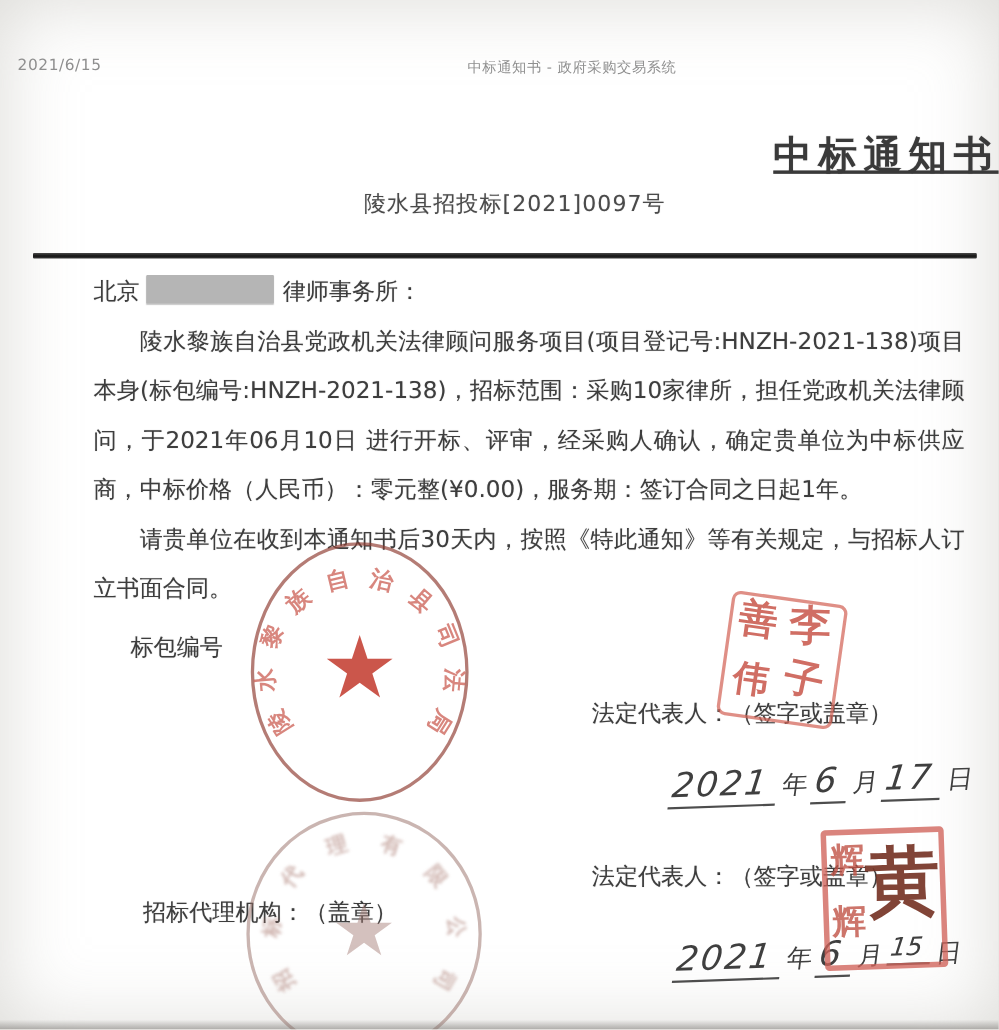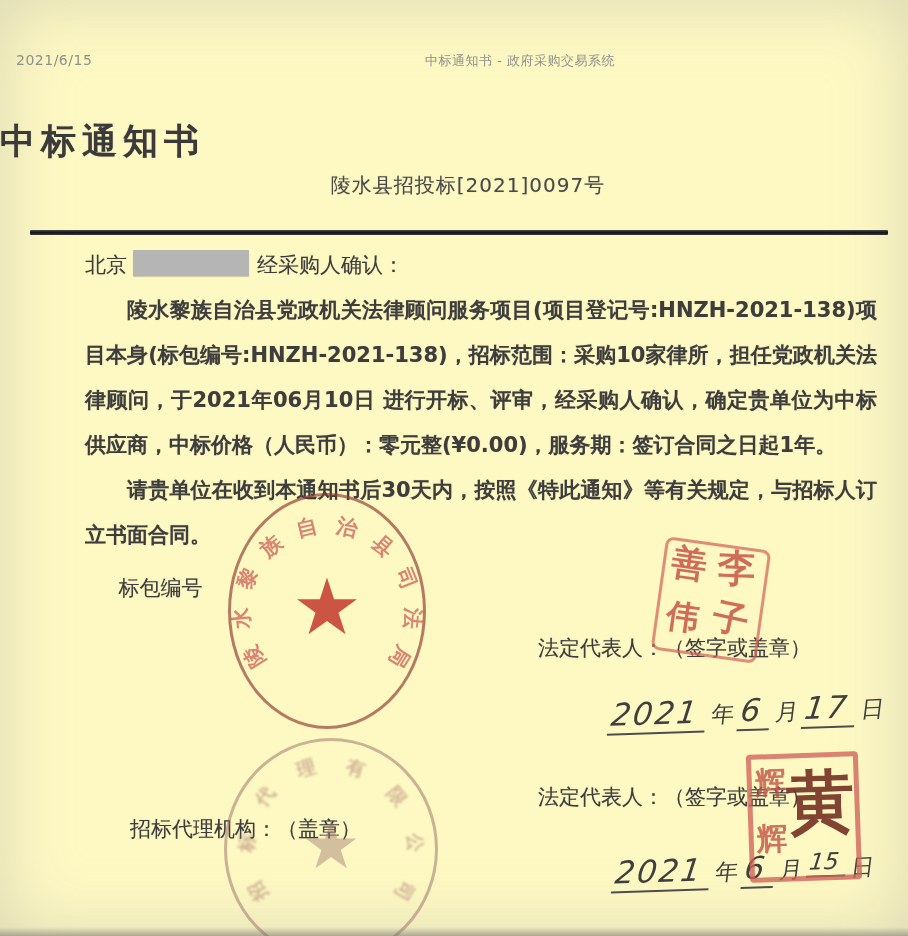--- a/index.html
+++ b/index.html
@@ -1,39 +1,39 @@
 <!DOCTYPE html>
 <html><head>
 <meta charset="utf-8">
 <style>
   html,body{margin:0;padding:0;background:#e8e6e2;}
   #page{
     position:relative;width:908px;height:936px;overflow:hidden;
-    background:#fef9c3;
+    background:#ffffff;
     box-shadow:inset 0 0 70px rgba(175,172,165,.45);
     font-family:"DejaVu Sans",sans-serif;
   }
   .hdr{position:absolute;top:52px;font-size:13px;color:#8f8f8f;letter-spacing:.5px;}
   #header-date{left:16px;font-size:14px;}
   #header-title{left:0;right:0;text-align:center;transform:translateX(66px);}
-  #doc-title{position:absolute;top:118px;left:0;right:0;text-align:left;
+  #doc-title{position:absolute;top:118px;left:0;right:0;text-align:right;
     font-size:35px;font-weight:700;color:#3a3a3a;letter-spacing:6px;
-    text-shadow:0 0 1px rgba(60,60,60,.4);}
+    text-shadow:0 0 1px rgba(60,60,60,.4);text-decoration:underline;}
   #doc-number{position:absolute;top:172px;left:0;right:0;text-align:center;
     font-size:20px;color:#4a4a4a;letter-spacing:1px;transform:translateX(14px);
     text-shadow:0 0 1px rgba(70,70,70,.3);}
   #rule{position:absolute;top:230px;left:30px;width:858px;height:5px;
     background:linear-gradient(180deg,#4a4a4a,#141414 55%,#3c3c3c);border-radius:1px;}
   #body-text{position:absolute;top:243px;left:85px;width:792px;
     font-size:21px;line-height:45px;color:#3d3d3d;text-align:justify;
     text-shadow:0 0 1px rgba(70,70,70,.35);}
   .redaction{display:inline-block;width:116px;height:26px;background:#b5b5b5;
     vertical-align:-4px;margin:0 8px 0 6px;border-radius:1px;
     box-shadow:0 1px 1px rgba(120,120,120,.4);}
-  .para{text-indent:2em;margin:0;font-weight:bold;}
+  .para{text-indent:2em;margin:0;}
   #closing{margin:8px 0 0 1.6em;}
   .sig-label{position:absolute;font-size:21px;color:#3d3d3d;
     text-shadow:0 0 1px rgba(70,70,70,.35);white-space:nowrap;z-index:4;}
   #sig-bidder{left:130px;top:634px;}
   #sig-rep1{left:538px;top:634px;}
   #sig-agency{left:130px;top:783px;margin-top:32px;}
   #sig-rep2{left:538px;top:783px;}
   .hand-date{position:absolute;color:#3f3f3f;transform:skewX(-9deg) rotate(-2deg);
     white-space:nowrap;z-index:6;}
   #hand-date-1{left:610px;top:692px;}
@@ -82,21 +82,21 @@
   <div id="header-date" class="hdr">2021/6/15</div>
   <div id="header-title" class="hdr">中标通知书 - 政府采购交易系统</div>
 
   <div id="doc-title">中标通知书</div>
   <div id="doc-number">陵水县招投标[2021]0097号</div>
 
   <div id="rule"></div>
 
   <div id="body-text">
     <div>
-      <span>北京</span><span class="redaction"></span><span>经采购人确认：</span>
+      <span>北京</span><span class="redaction"></span><span>律师事务所：</span>
     </div>
     <p class="para">陵水黎族自治县党政机关法律顾问服务项目(项目登记号:HNZH-2021-138)项目本身(标包编号:HNZH-2021-138)，招标范围：采购10家律所，担任党政机关法律顾问，于2021年06月10日 进行开标、评审，经采购人确认，确定贵单位为中标供应商，中标价格（人民币）：零元整(¥0.00)，服务期：签订合同之日起1年。</p>
     <p class="para">请贵单位在收到本通知书后30天内，按照《特此通知》等有关规定，与招标人订立书面合同。</p>
     <div id="closing">标包编号</div>
   </div>
 
   <div id="sig-rep1" class="sig-label">法定代表人：（签字或盖章）</div>
   <div id="sig-agency" class="sig-label">招标代理机构：（盖章）</div>
   <div id="sig-rep2" class="sig-label">法定代表人：（签字或盖章）</div>
 

